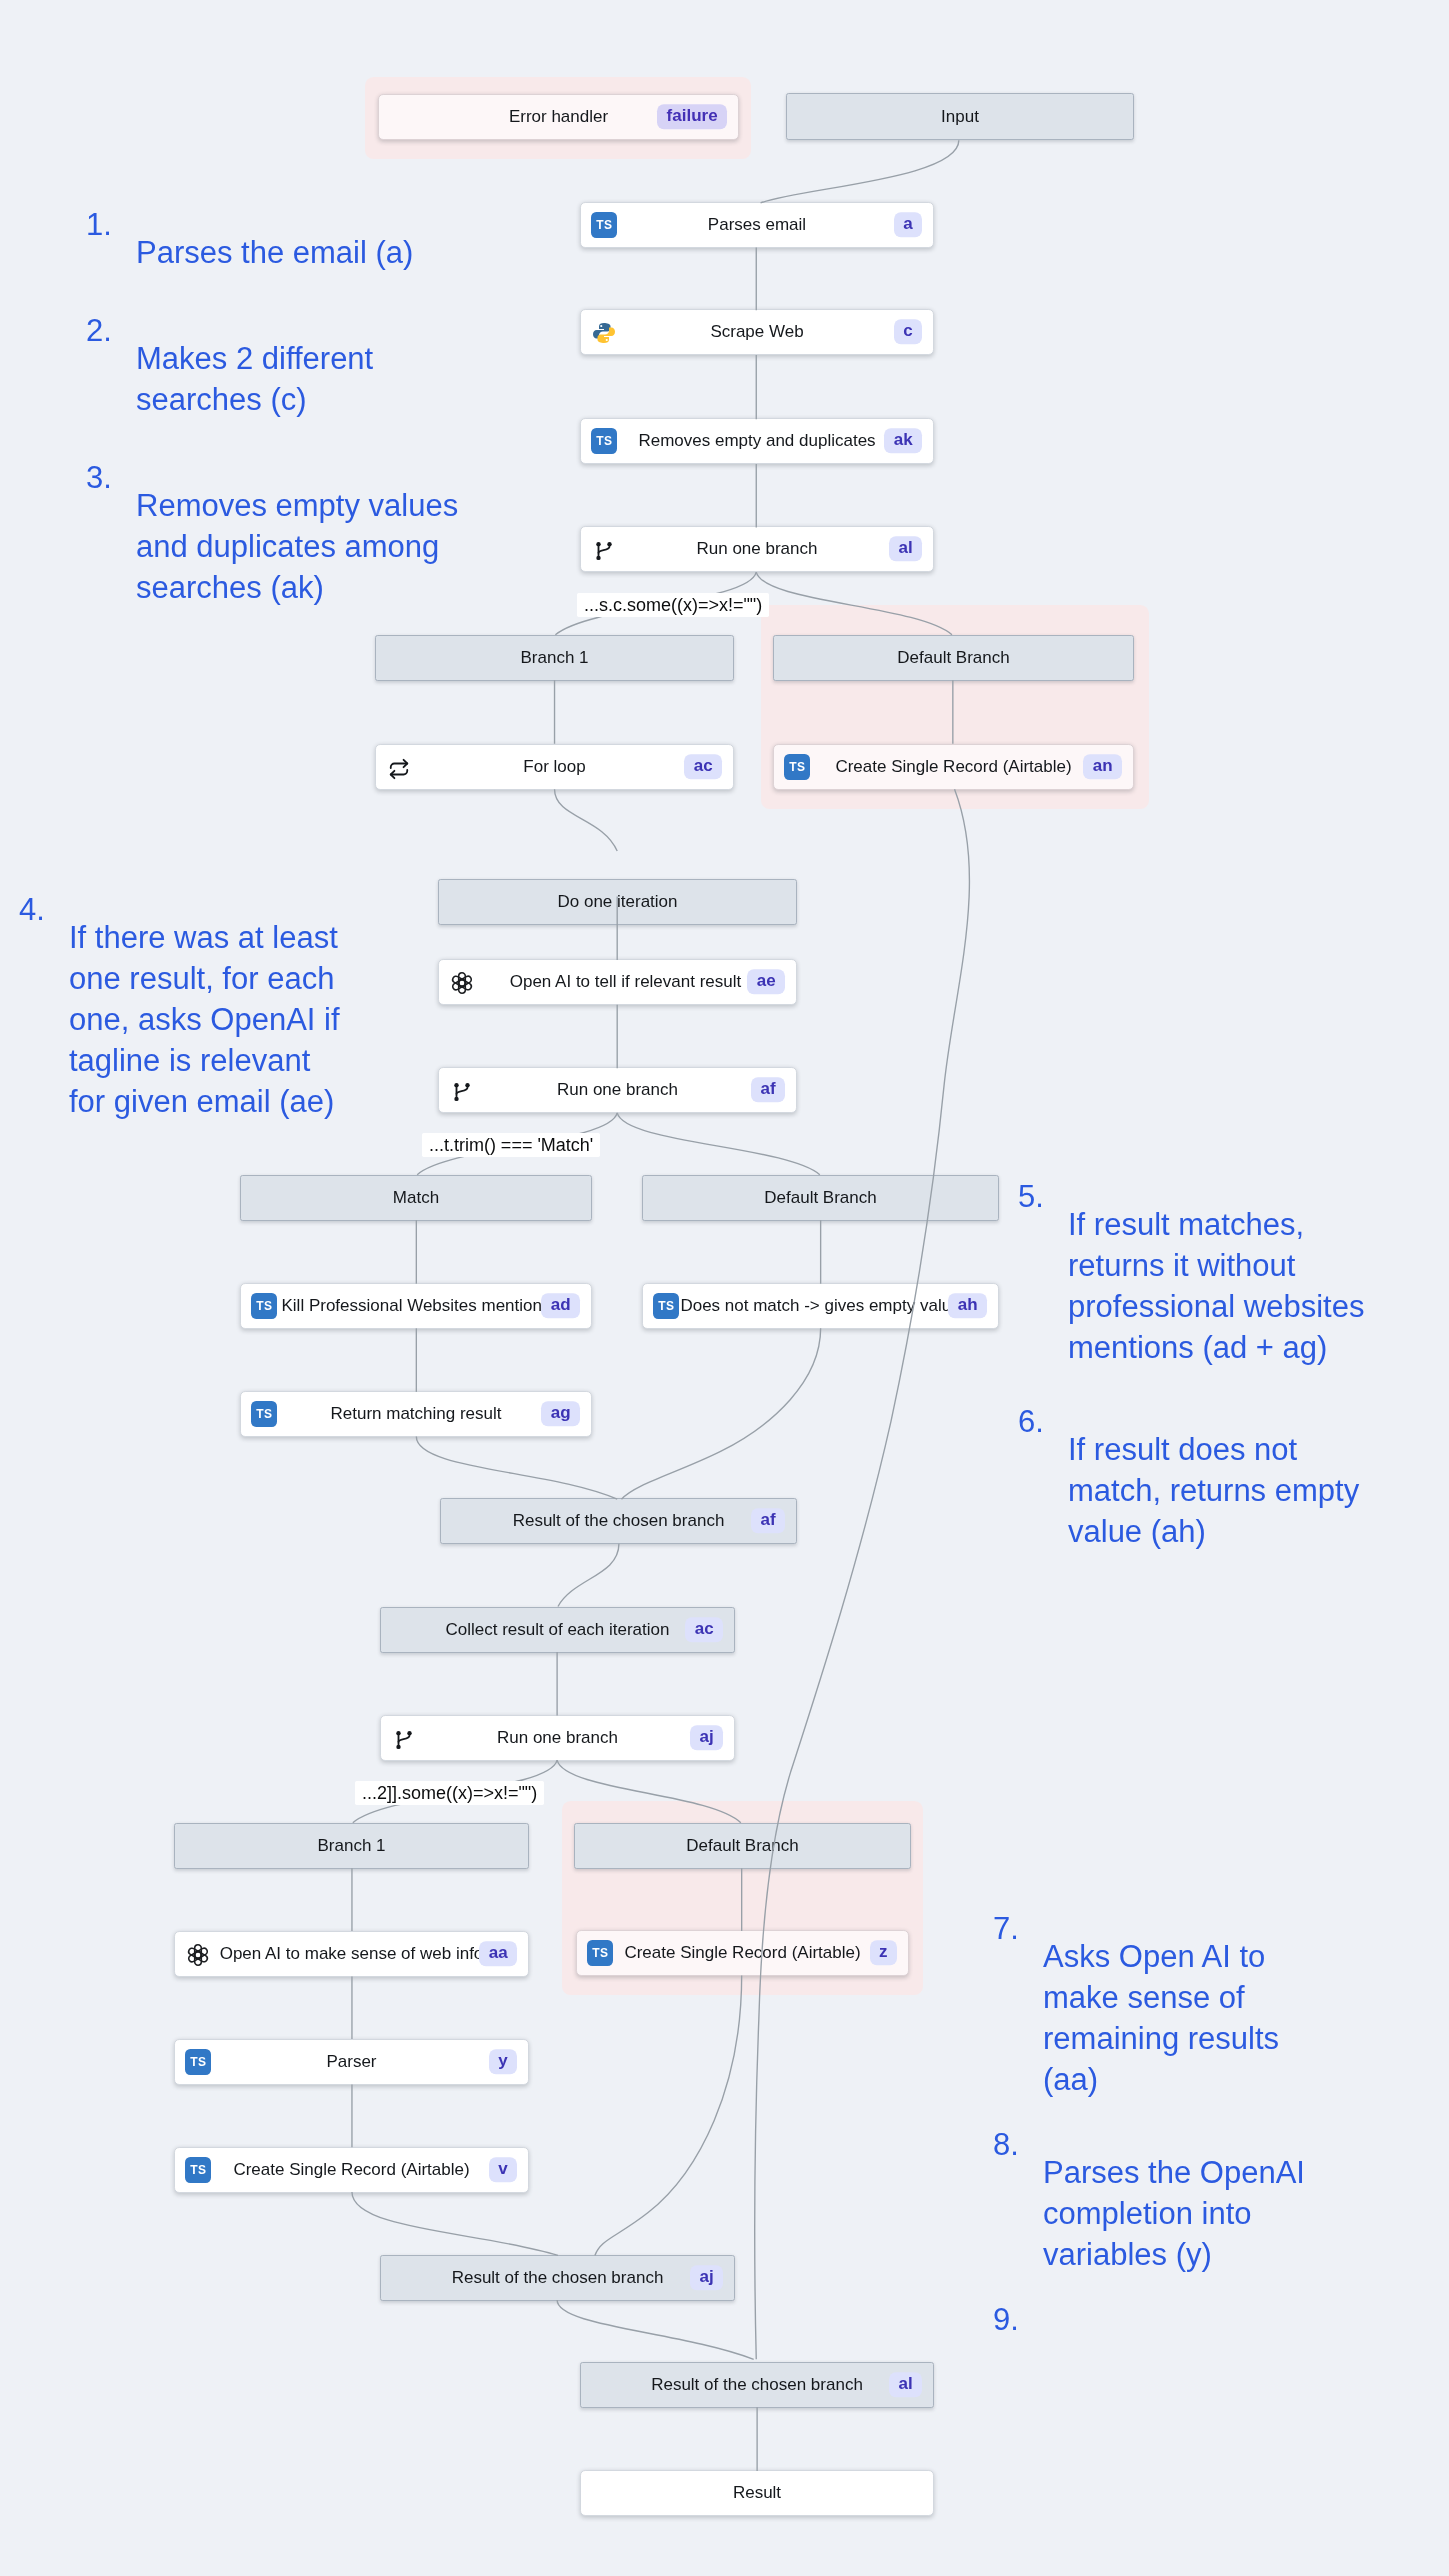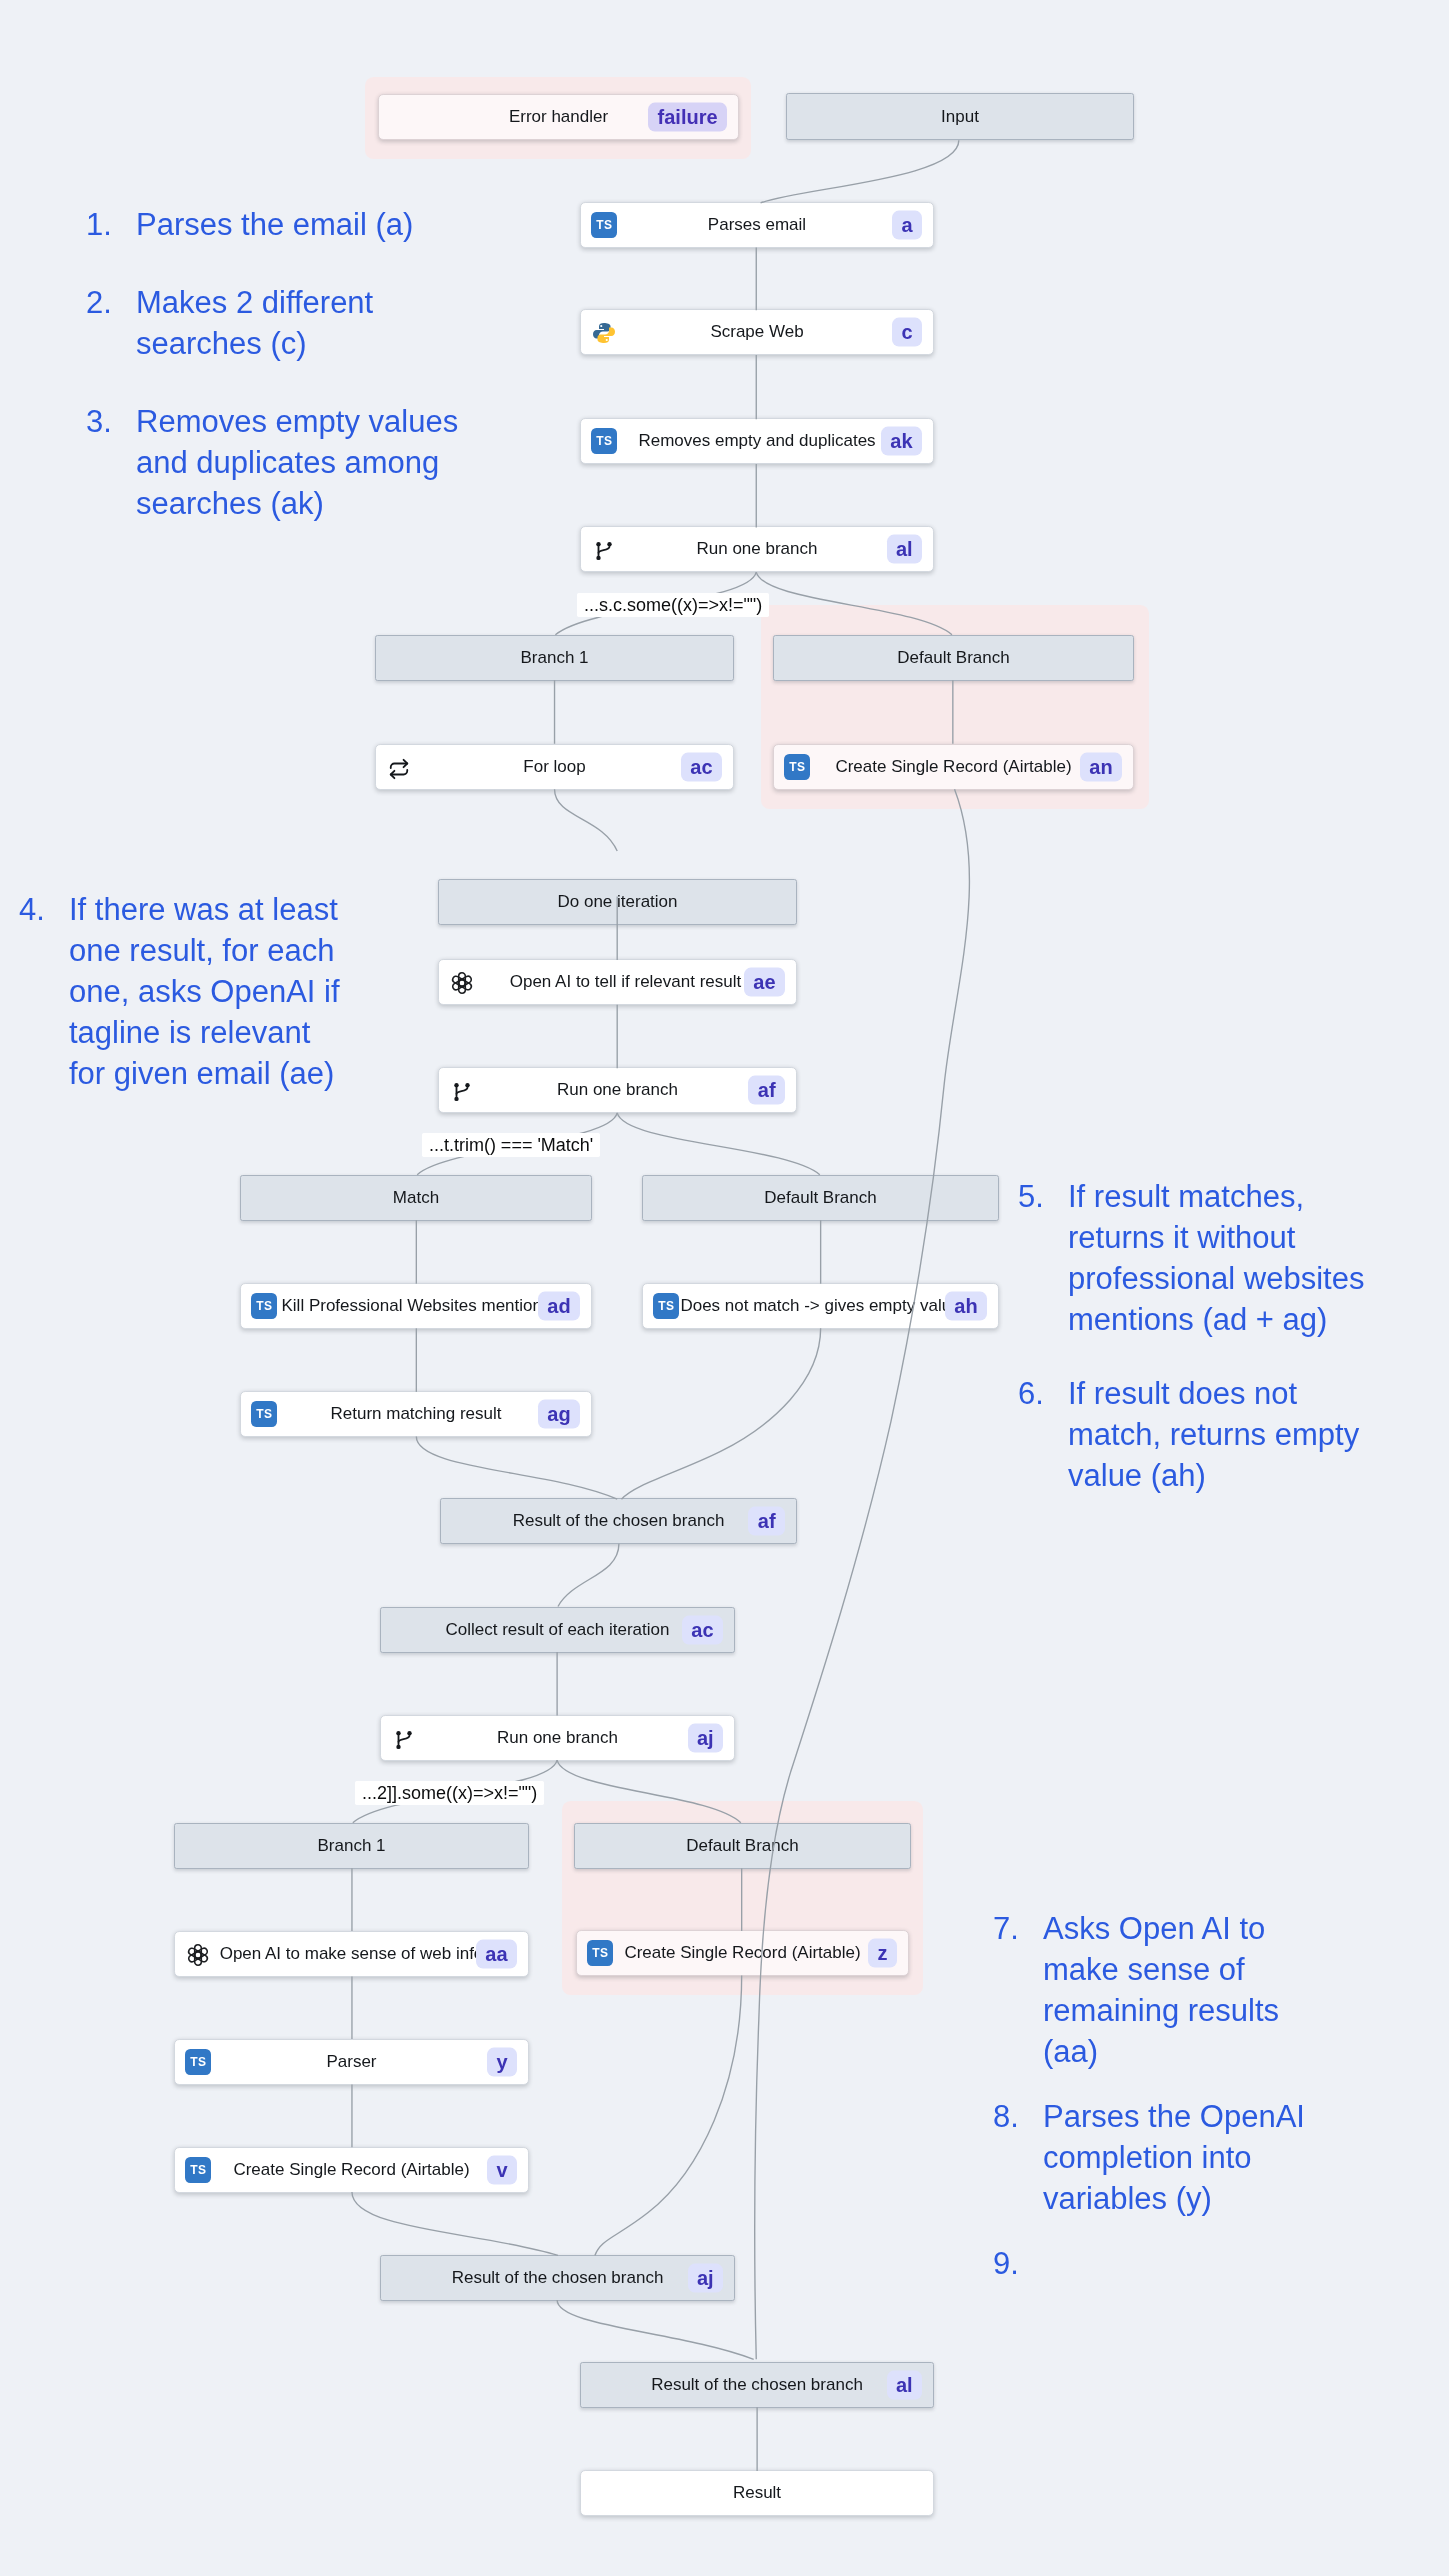--- a/index.html
+++ b/index.html
@@ -18,42 +18,42 @@
     box-shadow:0 1.7px 4.3px rgba(40,50,60,.22);
   }
   .node.pinkish{background:#fdf7f8;border-color:#ddd2d5;}
   .hdr{
     background:#dde3ea;border:0.9px solid #a9b3bf;border-radius:2.6px;
     box-shadow:0 1.7px 3.4px rgba(40,50,60,.18);
   }
   .node .lbl,.hdr .lbl{white-space:nowrap;text-align:right;}
   .badge{
     position:absolute;right:11px;top:50%;transform:translateY(-50%);
-    background:#dde1fc;color:#3c33b4;font-weight:bold;font-size:20px;
+    background:#dde1fc;color:#3c33b4;font-weight:bold;font-size:17px;
     padding:3.4px 9.4px;border-radius:6.9px;line-height:1.1;
   }
   .badge.failure{background:#d7d3f6;color:#4330b5;}
   .nicon{
     position:absolute;left:10.3px;top:50%;transform:translateY(-50%);
     width:26px;height:26px;display:flex;align-items:flex-end;justify-content:center;
   }
   .ts-ic{
     width:26px;height:26px;background:#3178c6;border-radius:5.2px;color:#fff;
     font-size:12px;font-weight:bold;display:flex;align-items:center;justify-content:center;
     letter-spacing:0.4px;
   }
   .cond{
     position:absolute;z-index:6;background:#ffffff;color:#0c0d0e;
     font-size:18px;font-weight:500;padding:1.7px 6.9px;white-space:nowrap;border-radius:1.7px;
   }
   svg.wires{position:absolute;left:0;top:0;z-index:5;pointer-events:none;}
   .annot{position:absolute;z-index:4;color:#2b5ae0;font-size:31px;line-height:41px;font-weight:500;}
   .annot .item{display:flex;}
   .annot .num{width:50px;flex:0 0 auto;}
-  .annot .txt{white-space:pre-line;}
+  .annot .txt{white-space:pre-line;margin-top:28px;}
   .mb43{margin-bottom:37px;}
   .mb38{margin-bottom:33px;}
   .mb28{margin-bottom:24px;}
 </style>
 </head>
 <body>
 
 <div class="halo" style="left:365px;top:77px;width:386px;height:82px;"></div>
 <div class="halo" style="left:761px;top:605px;width:388px;height:204px;"></div>
 <div class="halo" style="left:562px;top:1801px;width:361px;height:194px;"></div>

